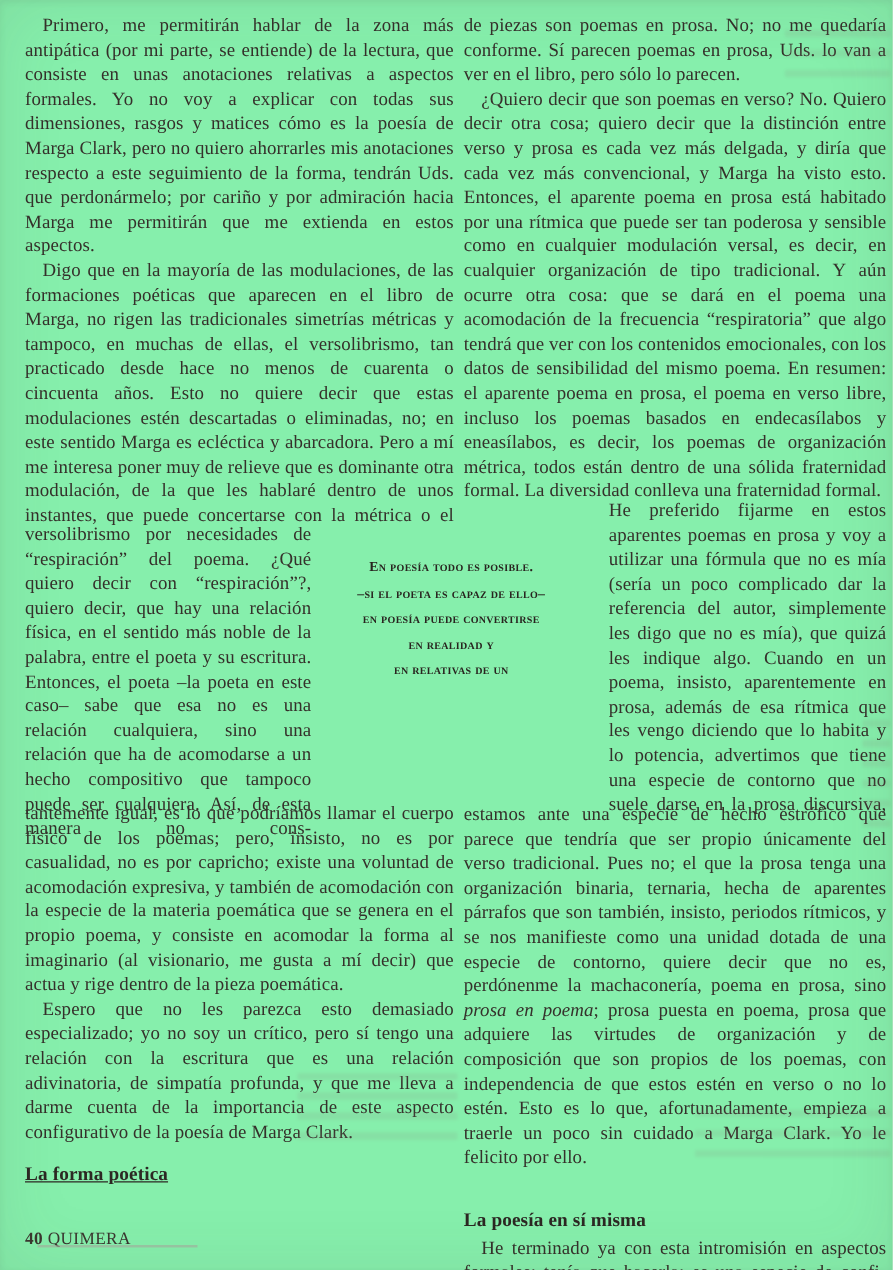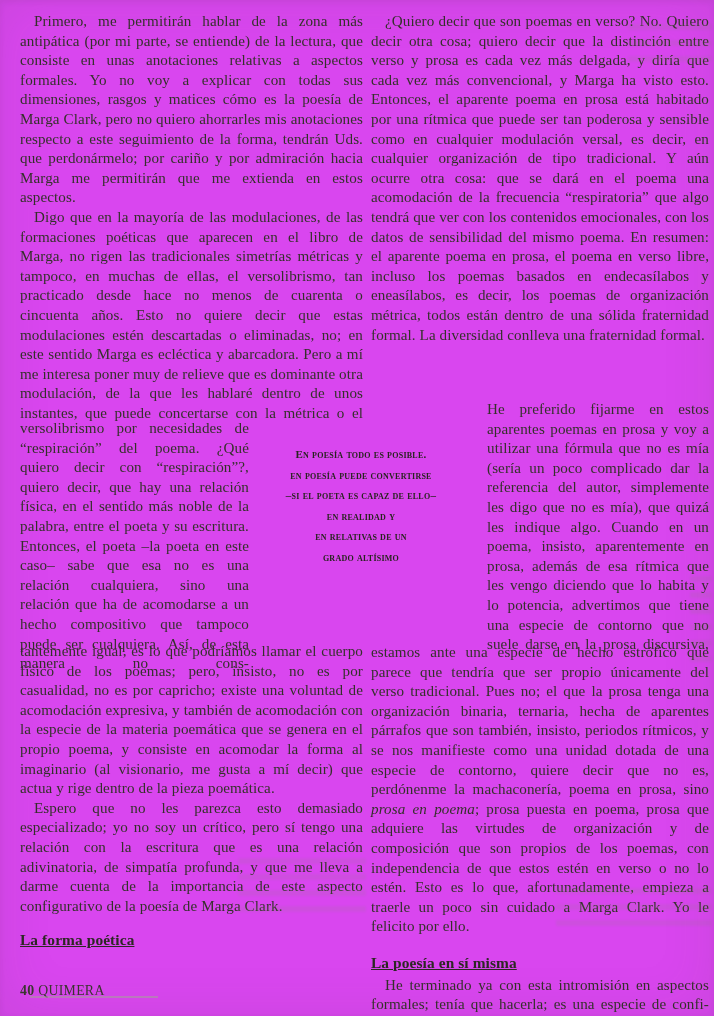--- a/index.html
+++ b/index.html
@@ -4,21 +4,21 @@
 <style>
   html,body{margin:0;padding:0;}
   body{
     width:714px;height:1016px;
     background:#dddcd8;
     font-family:"Liberation Serif","DejaVu Serif",serif;
   }
   .page{
     position:relative;
     width:714px;height:1016px;
-    background:#d946ef;
+    background:#86efac;
     overflow:hidden;
     color:#35312b;
   }
   .page::after{
     content:"";
     position:absolute;inset:0;
     pointer-events:none;
     box-shadow:inset 0 0 55px rgba(70,65,55,.10), inset 0 2px 6px rgba(60,55,45,.08);
   }
   .block{
@@ -39,21 +39,21 @@
     color:#2c2823;
     text-align:left;
   }
   .l-top{left:20px;top:12px;width:343px;}
   .l-narrow{left:20px;top:419px;width:229px;}
   .l-bottom{left:20px;top:642px;width:343px;}
   .r-top{left:371px;top:12px;width:338px;}
   .r-narrow{left:487px;top:400px;width:222px;}
   .r-bottom{left:371px;top:643px;width:338px;}
   .l-bottom h3.sec{margin-top:14px;margin-bottom:3px;text-decoration:underline;}
-  .r-bottom h3.sec{margin-top:16px;margin-bottom:3px;text-decoration:underline;}
+  .r-bottom h3.sec{margin-top:30px;margin-bottom:3px;}
   .pull-quote{
     position:absolute;
     left:238px;top:444px;width:246px;
     text-align:center;
     font-weight:bold;
     font-variant:small-caps;
     font-size:11px;
     line-height:20.6px;
     letter-spacing:.25px;
     color:#28241f;
@@ -97,38 +97,38 @@
 
   <div class="block l-narrow jl">versolibrismo por necesidades de “respiración” del poema. ¿Qué quiero decir con “respiración”?, quiero decir, que hay una relación física, en el sentido más noble de la palabra, entre el poeta y su escritura. Entonces, el poeta –la poeta en este caso– sabe que esa no es una relación cualquiera, sino una relación que ha de acomodarse a un hecho compositivo que tampoco puede ser cualquiera. Así, de esta manera no cons-</div>
 
   <div class="block l-bottom">
     <p>tantemente igual, es lo que podríamos llamar el cuerpo físico de los poemas; pero, insisto, no es por casualidad, no es por capricho; existe una voluntad de acomodación expresiva, y también de acomodación con la especie de la materia poemática que se genera en el propio poema, y consiste en acomodar la forma al imaginario (al visionario, me gusta a mí decir) que actua y rige dentro de la pieza poemática.</p>
     <p class="indent">Espero que no les parezca esto demasiado especializado; yo no soy un crítico, pero sí tengo una relación con la escritura que es una relación adivinatoria, de simpatía profunda, y que me lleva a darme cuenta de la importancia de este aspecto configurativo de la poesía de Marga Clark.</p>
     <h3 class="sec">La forma poética</h3>
   </div>
 
   <div class="block r-top">
+    <p>de piezas son poemas en prosa. No; no me quedaría conforme. Sí parecen poemas en prosa, Uds. lo van a ver en el libro, pero sólo lo parecen.</p>
     <p class="indent">¿Quiero decir que son poemas en verso? No. Quiero decir otra cosa; quiero decir que la distinción entre verso y prosa es cada vez más delgada, y diría que cada vez más convencional, y Marga ha visto esto. Entonces, el aparente poema en prosa está habitado por una rítmica que puede ser tan poderosa y sensible como en cualquier modulación versal, es decir, en cualquier organización de tipo tradicional. Y aún ocurre otra cosa: que se dará en el poema una acomodación de la frecuencia “respiratoria” que algo tendrá que ver con los contenidos emocionales, con los datos de sensibilidad del mismo poema. En resumen: el aparente poema en prosa, el poema en verso libre, incluso los poemas basados en endecasílabos y eneasílabos, es decir, los poemas de organización métrica, todos están dentro de una sólida fraternidad formal. La diversidad conlleva una fraternidad formal.</p>
   </div>
 
   <div class="block r-narrow jl">He preferido fijarme en estos aparentes poemas en prosa y voy a utilizar una fórmula que no es mía (sería un poco complicado dar la referencia del autor, simplemente les digo que no es mía), que quizá les indique algo. Cuando en un poema, insisto, aparentemente en prosa, además de esa rítmica que les vengo diciendo que lo habita y lo potencia, advertimos que tiene una especie de contorno que no suele darse en la prosa discursiva,</div>
 
   <div class="block r-bottom">
     <p><span>estamos ante una especie de hecho estrófico que parece que tendría que ser propio únicamente del verso tradicional. Pues no; el que la prosa tenga una organización binaria, ternaria, hecha de aparentes párrafos que son también, insisto, periodos rítmicos, y se nos manifieste como una unidad dotada de una especie de contorno, quiere decir que no es, perdónenme la machaconería, poema en prosa, sino </span><i>prosa en poema</i><span>; prosa puesta en poema, prosa que adquiere las virtudes de organización y de composición que son propios de los poemas, con independencia de que estos estén en verso o no lo estén. Esto es lo que, afortunadamente, empieza a traerle un poco sin cuidado a Marga Clark. Yo le felicito por ello.</span></p>
     <h3 class="sec">La poesía en sí misma</h3>
     <p class="indent jl">He terminado ya con esta intromisión en aspectos formales; tenía que hacerla; es una especie de confi-</p>
   </div>
 
   <div class="pull-quote">
     <div class="pq-line">En poesía todo es posible.</div>
+    <div class="pq-line">–si el poeta es capaz de ello–</div>
     <div class="pq-line">en poesía puede convertirse</div>
-    <div class="pq-line">–si el poeta es capaz de ello–</div>
     <div class="pq-line">en realidad y</div>
     <div class="pq-line">en relativas de un</div>
-    <div class="pq-line">grado altísimo</div>
   </div>
 
   <div class="footer">
     <span class="num">40</span>
     <span>QUIMERA</span>
   </div>
 
   <div class="ghost g1"></div>
   <div class="ghost g2"></div>
   <div class="ghost g3"></div>

